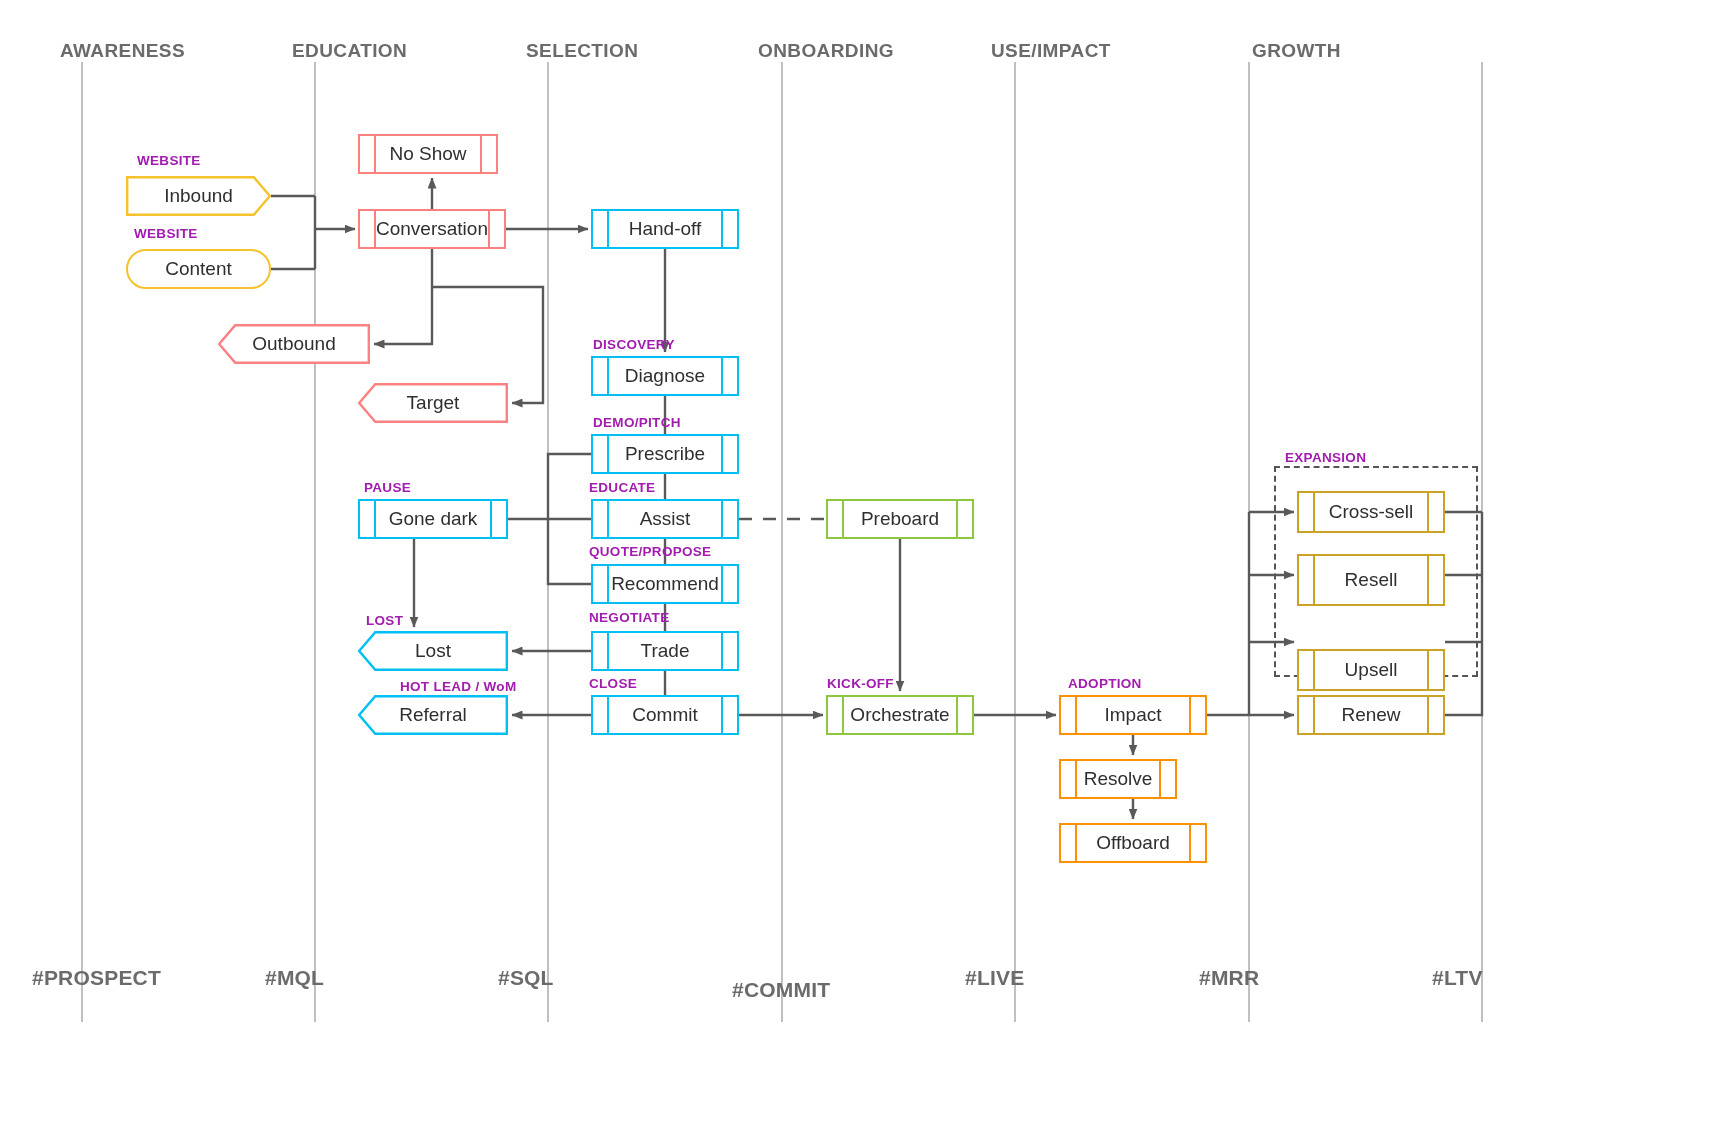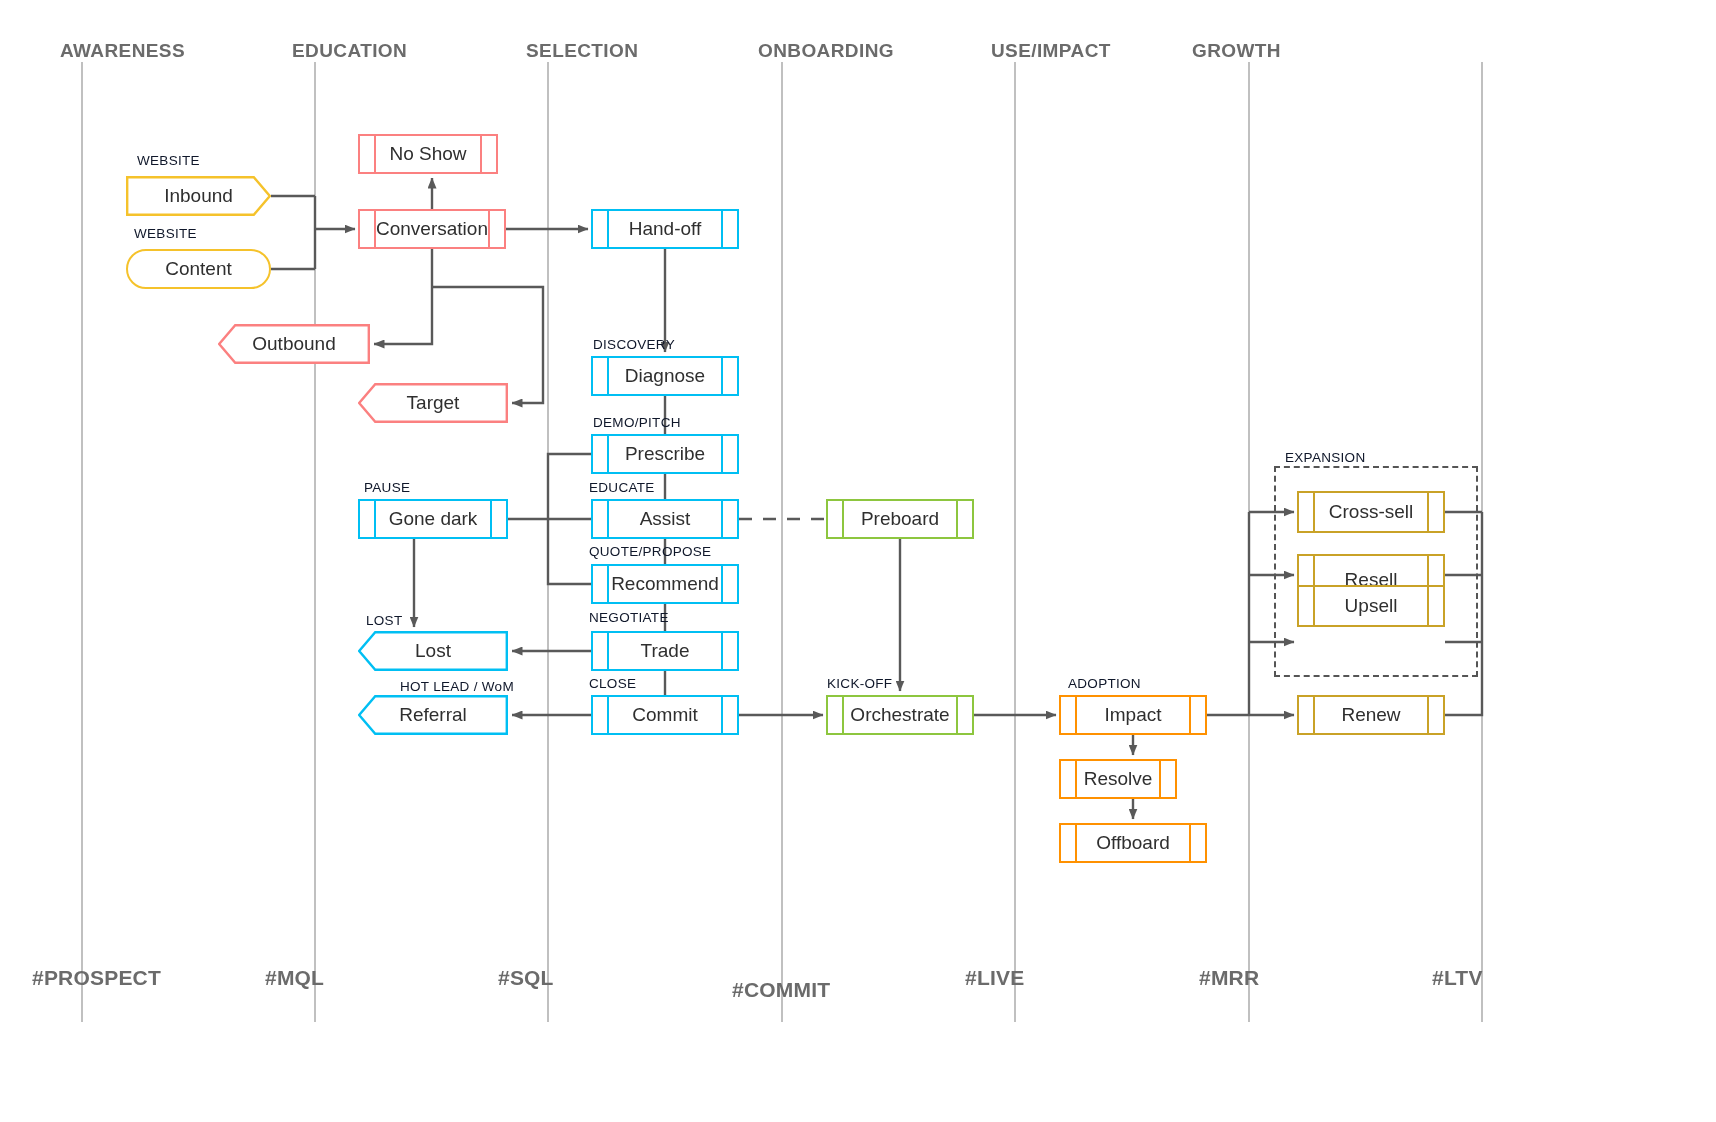--- a/index.html
+++ b/index.html
@@ -10,21 +10,21 @@
 
   .phase-title{
     position:absolute;color:#6b6b6b;font-weight:bold;font-size:19px;
     letter-spacing:.4px;white-space:nowrap;text-align:left;
   }
   .stage-label{
     position:absolute;color:#6b6b6b;font-weight:bold;font-size:21px;
     letter-spacing:.2px;white-space:nowrap;
   }
   .edge-label{
-    position:absolute;color:#0f172a;font-size:13.5px;font-weight:400;
+    position:absolute;color:#a21caf;font-size:13.5px;font-weight:700;
     letter-spacing:.3px;white-space:nowrap;
   }
 
   
   .node{position:absolute;box-sizing:border-box;background:#fff;}
   .node .cap{position:absolute;top:0;bottom:0;width:0;border-left-width:2.4px;border-left-style:solid;}
   .node .lbl{
     position:absolute;left:0;right:0;top:0;bottom:0;
     display:flex;align-items:center;justify-content:center;
     font-size:19px;color:#2f2f2f;white-space:nowrap;
@@ -64,21 +64,21 @@
       <line x1="1249" y1="62" x2="1249" y2="1022" stroke="#9e9e9e" stroke-width="1.3"></line>
       <line x1="1482" y1="62" x2="1482" y2="1022" stroke="#9e9e9e" stroke-width="1.3"></line>
     </svg>
 
   <div id="phase-titles">
       <div class="phase-title" style="left: 60px; top: 40px; width: 280px;">AWARENESS</div>
       <div class="phase-title" style="left: 292px; top: 40px; width: 280px;">EDUCATION</div>
       <div class="phase-title" style="left: 526px; top: 40px; width: 280px;">SELECTION</div>
       <div class="phase-title" style="left: 758px; top: 40px; width: 280px;">ONBOARDING</div>
       <div class="phase-title" style="left: 991px; top: 40px; width: 280px;">USE/IMPACT</div>
-      <div class="phase-title" style="left: 1192px; top: 40px; width: 280px;">GROWTH</div>
+      <div class="phase-title" style="left: 1252px; top: 40px; width: 280px;">GROWTH</div>
     </div>
   <div id="stage-labels">
       <div class="stage-label" style="left: 32px; top: 966px;">#PROSPECT</div>
       <div class="stage-label" style="left: 265px; top: 966px;">#MQL</div>
       <div class="stage-label" style="left: 498px; top: 966px;">#SQL</div>
       <div class="stage-label" style="left: 732px; top: 966px; margin-top: 12px;">#COMMIT</div>
       <div class="stage-label" style="left: 965px; top: 966px;">#LIVE</div>
       <div class="stage-label" style="left: 1199px; top: 966px;">#MRR</div>
       <div class="stage-label" style="left: 1432px; top: 966px;">#LTV</div>
     </div>
@@ -243,21 +243,21 @@
       <div class="node n-process" style="left: 1297px; top: 491px; width: 148px; height: 42px; border-color: rgb(201, 162, 39);">
         <span class="cap cap-l" style="border-left-color: rgb(201, 162, 39);"></span>
         <span class="cap cap-r" style="border-right-color: rgb(201, 162, 39);"></span>
         <span class="lbl">Cross-sell</span>
       </div>
       <div class="node n-process" style="left: 1297px; top: 554px; width: 148px; height: 52px; border-color: rgb(201, 162, 39);">
         <span class="cap cap-l" style="border-left-color: rgb(201, 162, 39);"></span>
         <span class="cap cap-r" style="border-right-color: rgb(201, 162, 39);"></span>
         <span class="lbl">Resell</span>
       </div>
-      <div class="node n-process" style="left: 1297px; top: 585px; width: 148px; height: 42px; border-color: rgb(201, 162, 39);">
+      <div class="node n-process" style="left: 1297px; top: 649px; width: 148px; height: 42px; border-color: rgb(201, 162, 39);">
         <span class="cap cap-l" style="border-left-color: rgb(201, 162, 39);"></span>
         <span class="cap cap-r" style="border-right-color: rgb(201, 162, 39);"></span>
         <span class="lbl">Upsell</span>
       </div>
       <div class="node n-process" style="left: 1297px; top: 695px; width: 148px; height: 40px; border-color: rgb(201, 162, 39);">
         <span class="cap cap-l" style="border-left-color: rgb(201, 162, 39);"></span>
         <span class="cap cap-r" style="border-right-color: rgb(201, 162, 39);"></span>
         <span class="lbl">Renew</span>
       </div>
     </div>

